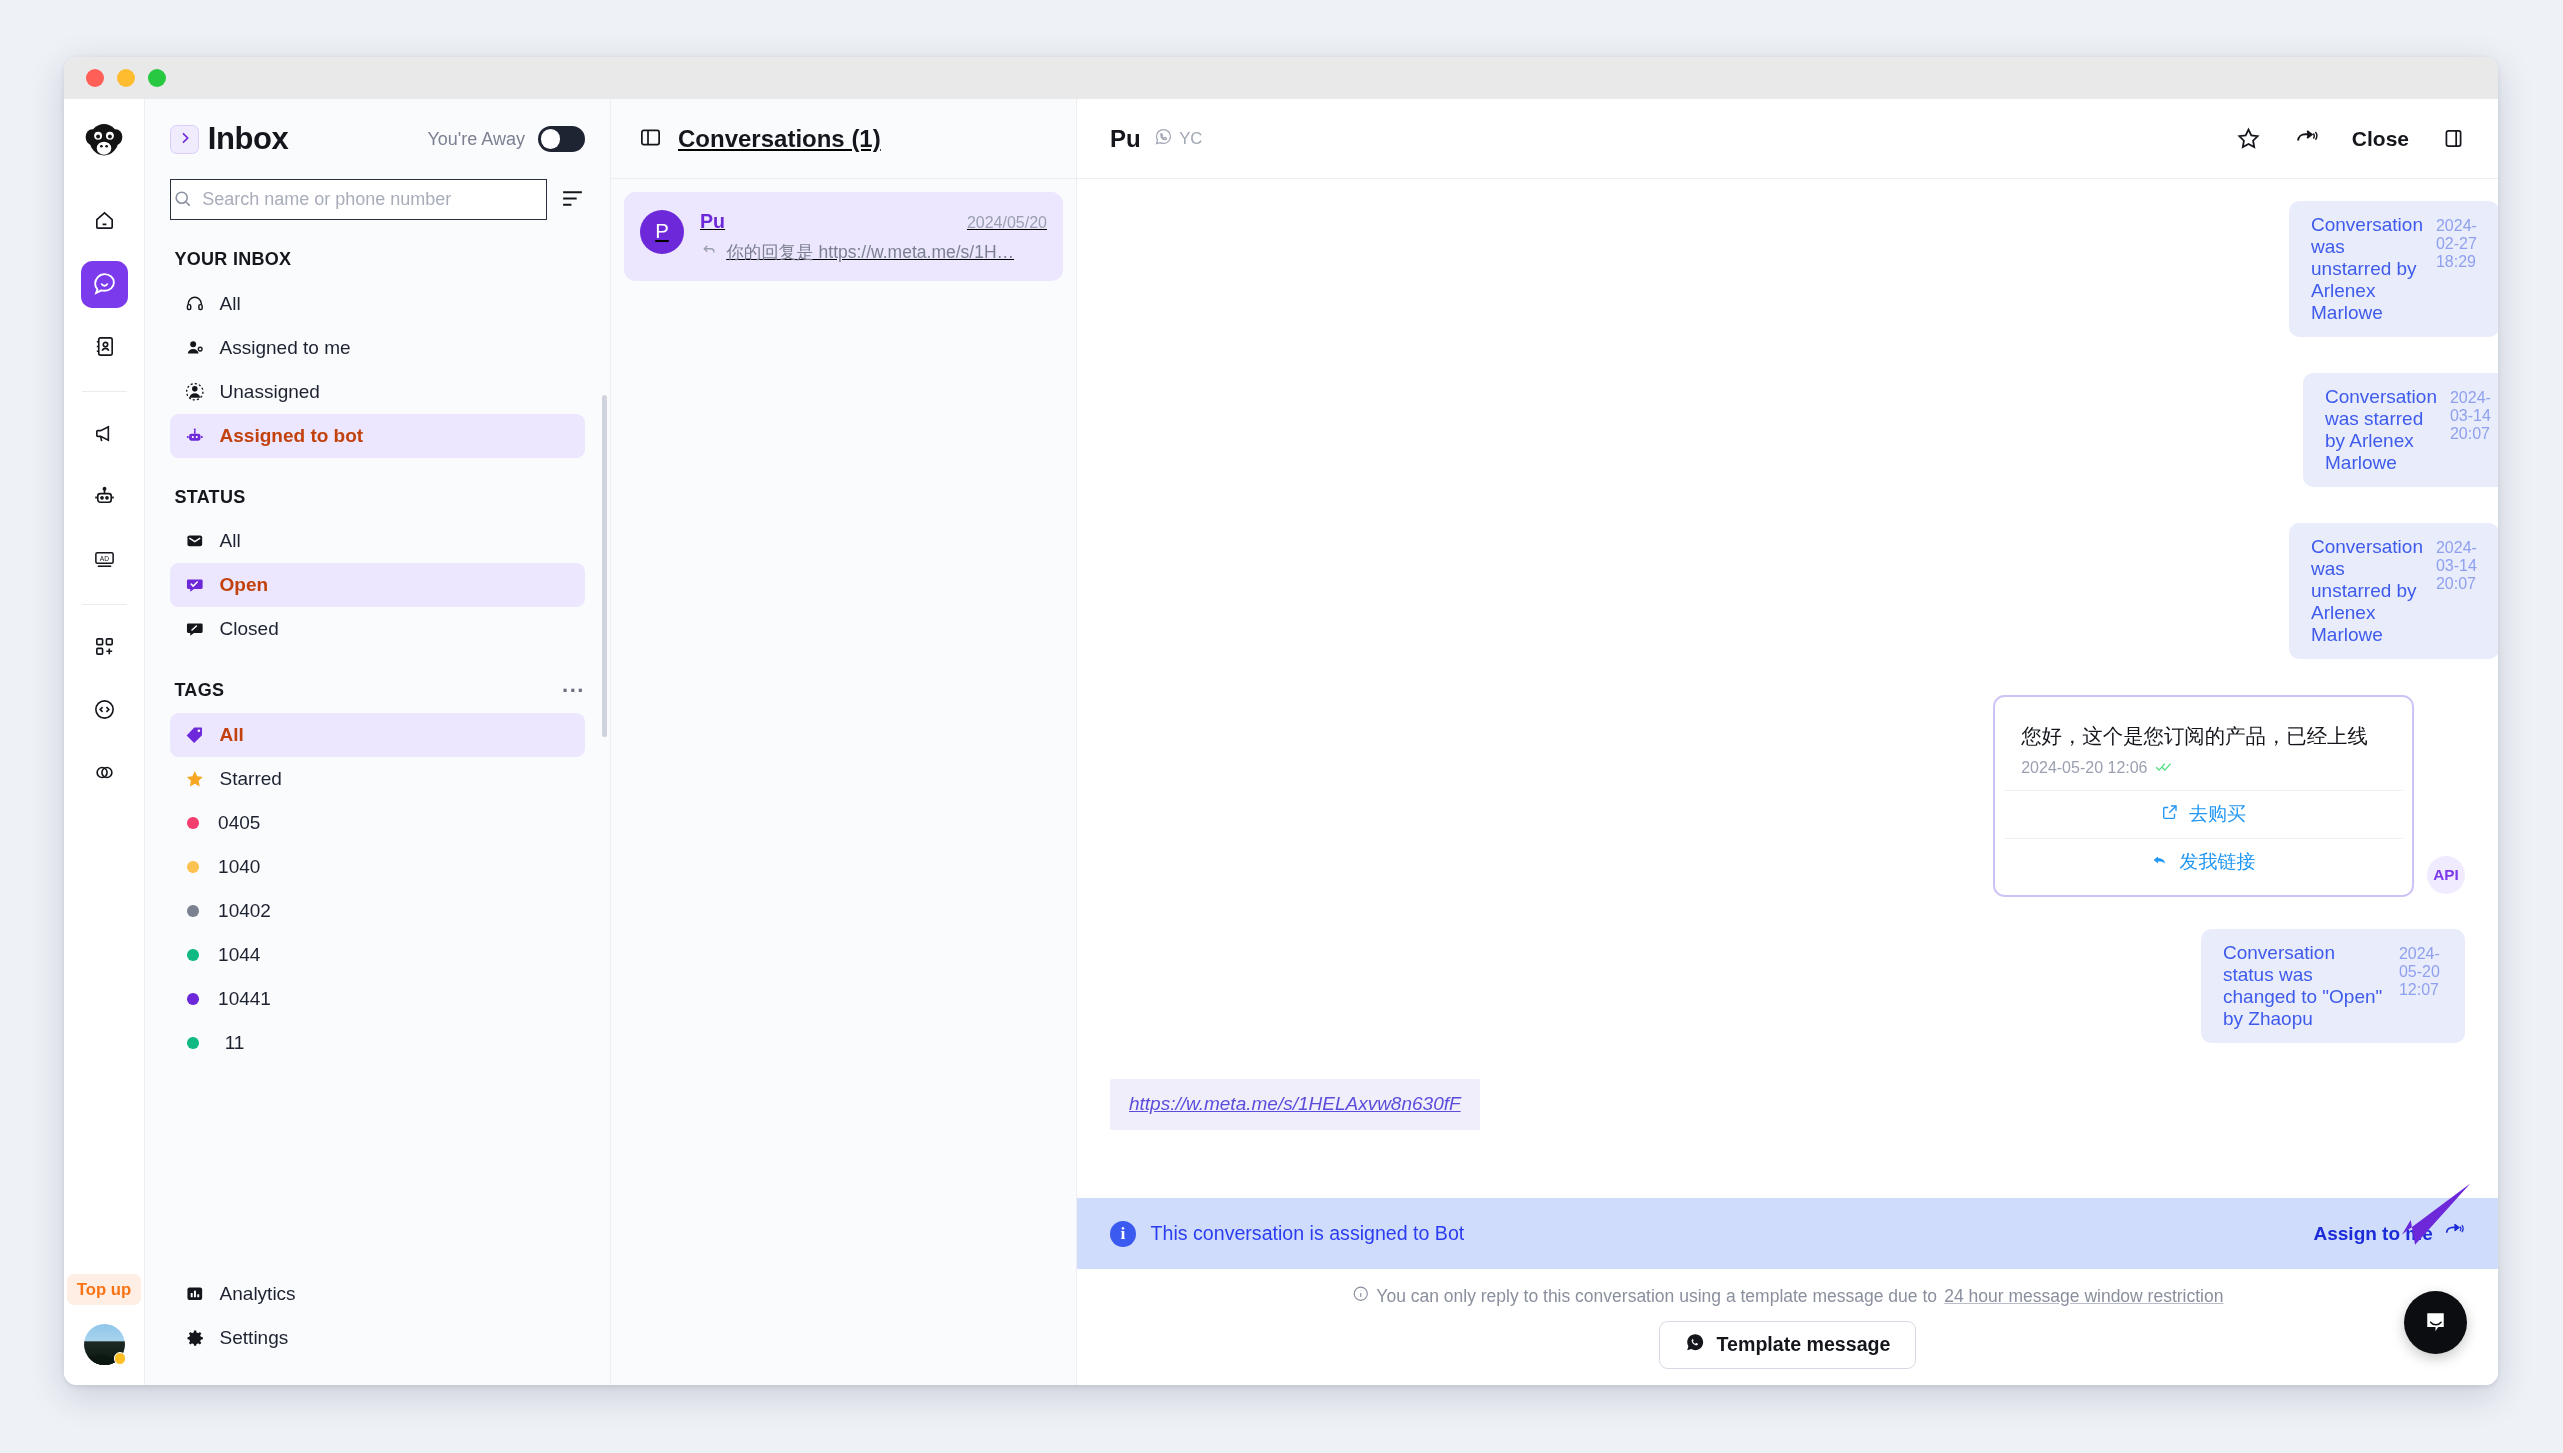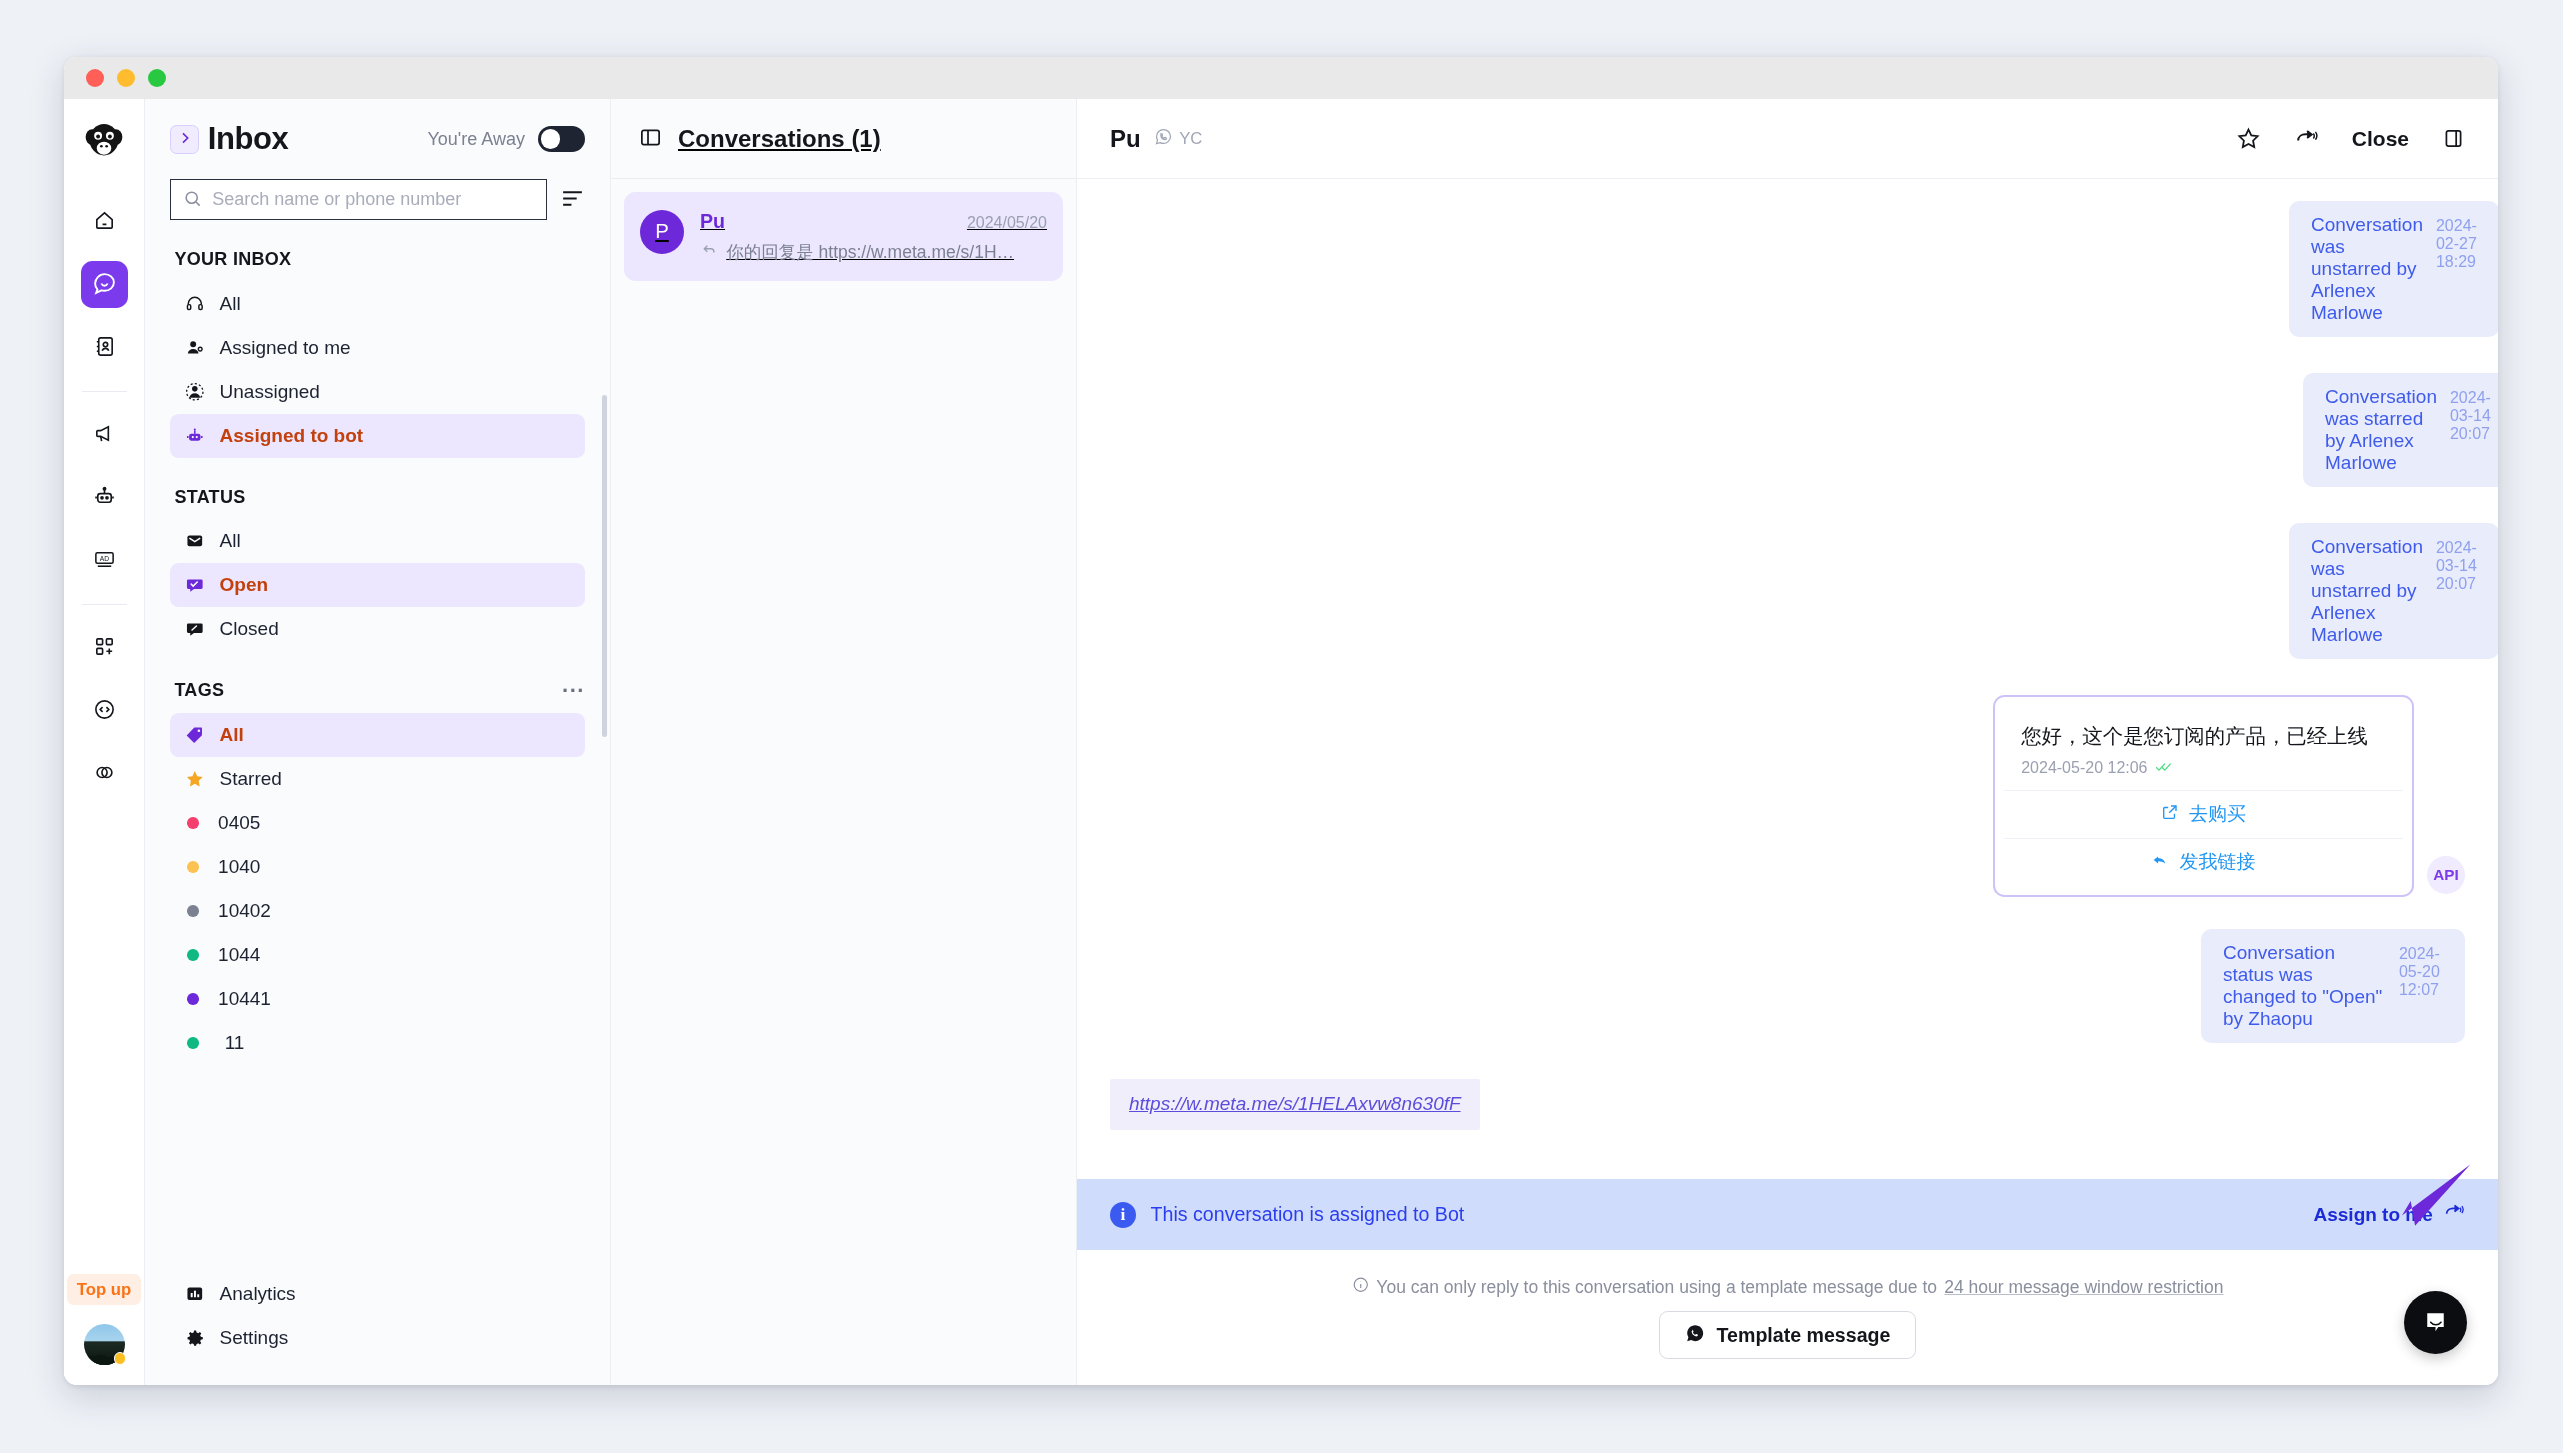--- a/index.html
+++ b/index.html
@@ -86,21 +86,21 @@
   .away-label { font-size: 18px; color: #7c8091; }
   .toggle {
     width: 47px; height: 25.5px; border-radius: 14.6px; background: #1f2432;
     display: flex; align-items: center; padding: 2.9px; cursor: pointer;
   }
   .toggle-knob { width: 19.6px; height: 19.6px; border-radius: 50%; background: #fff; }
 
   .sb-search { padding: 0 25px 0 25px; display: flex; align-items: center; gap: 13px; flex: none; }
   .search-box {
     flex: 1; height: 41px; border: 1.2px solid #2b3040; border-radius: 0;
-    display: flex; align-items: center; gap: 10.2px; padding: 0 12px; background: #fff;
+    display: flex; align-items: center; gap: 10.2px; padding: 0 2px; background: #fff;
   }
   .search-box input {
     border: none; outline: none; background: transparent; font-size: 18px;
     color: #2b3040; width: 100%; font-family: inherit;
   }
   .search-box input::placeholder { color: #a9adba; }
   .filter-btn { cursor: pointer; display: flex; }
 
   .sb-scroll { flex: 1; overflow: hidden; padding: 0 25px; position: relative; }
   .sec-title {
@@ -206,21 +206,21 @@
   }
   .info-ico {
     width: 26px; height: 26px; border-radius: 50%; background: #3b5bf0; color: #fff;
     display: flex; align-items: center; justify-content: center; font-size: 17.5px;
     font-weight: 700; font-family: "Liberation Serif", serif; flex: none;
   }
   .cursor-arrow { position: absolute; right: 19px; top: -42px; pointer-events: none; }
 
   
   .footer {
-    height: 135px; background: #fff; display: flex; flex-direction: column;
+    height: 116px; background: #fff; display: flex; flex-direction: column;
     align-items: center; justify-content: center; gap: 13px; flex: none; position: relative;
   }
   .foot-note { font-size: 17.5px; color: #8a8f9e; display: flex; align-items: center; gap: 7.3px; }
   .foot-note u { text-decoration-color: #b9bdc9; }
   .tpl-msg-btn {
     border: 1.2px solid #d7dae3; border-radius: 8.7px; height: 48px; padding: 0 25px;
     display: flex; align-items: center; gap: 11.6px; font-size: 19.6px; font-weight: 700;
     color: #14161c; background: #fff; cursor: pointer; font-family: inherit;
   }
   .intercom {

